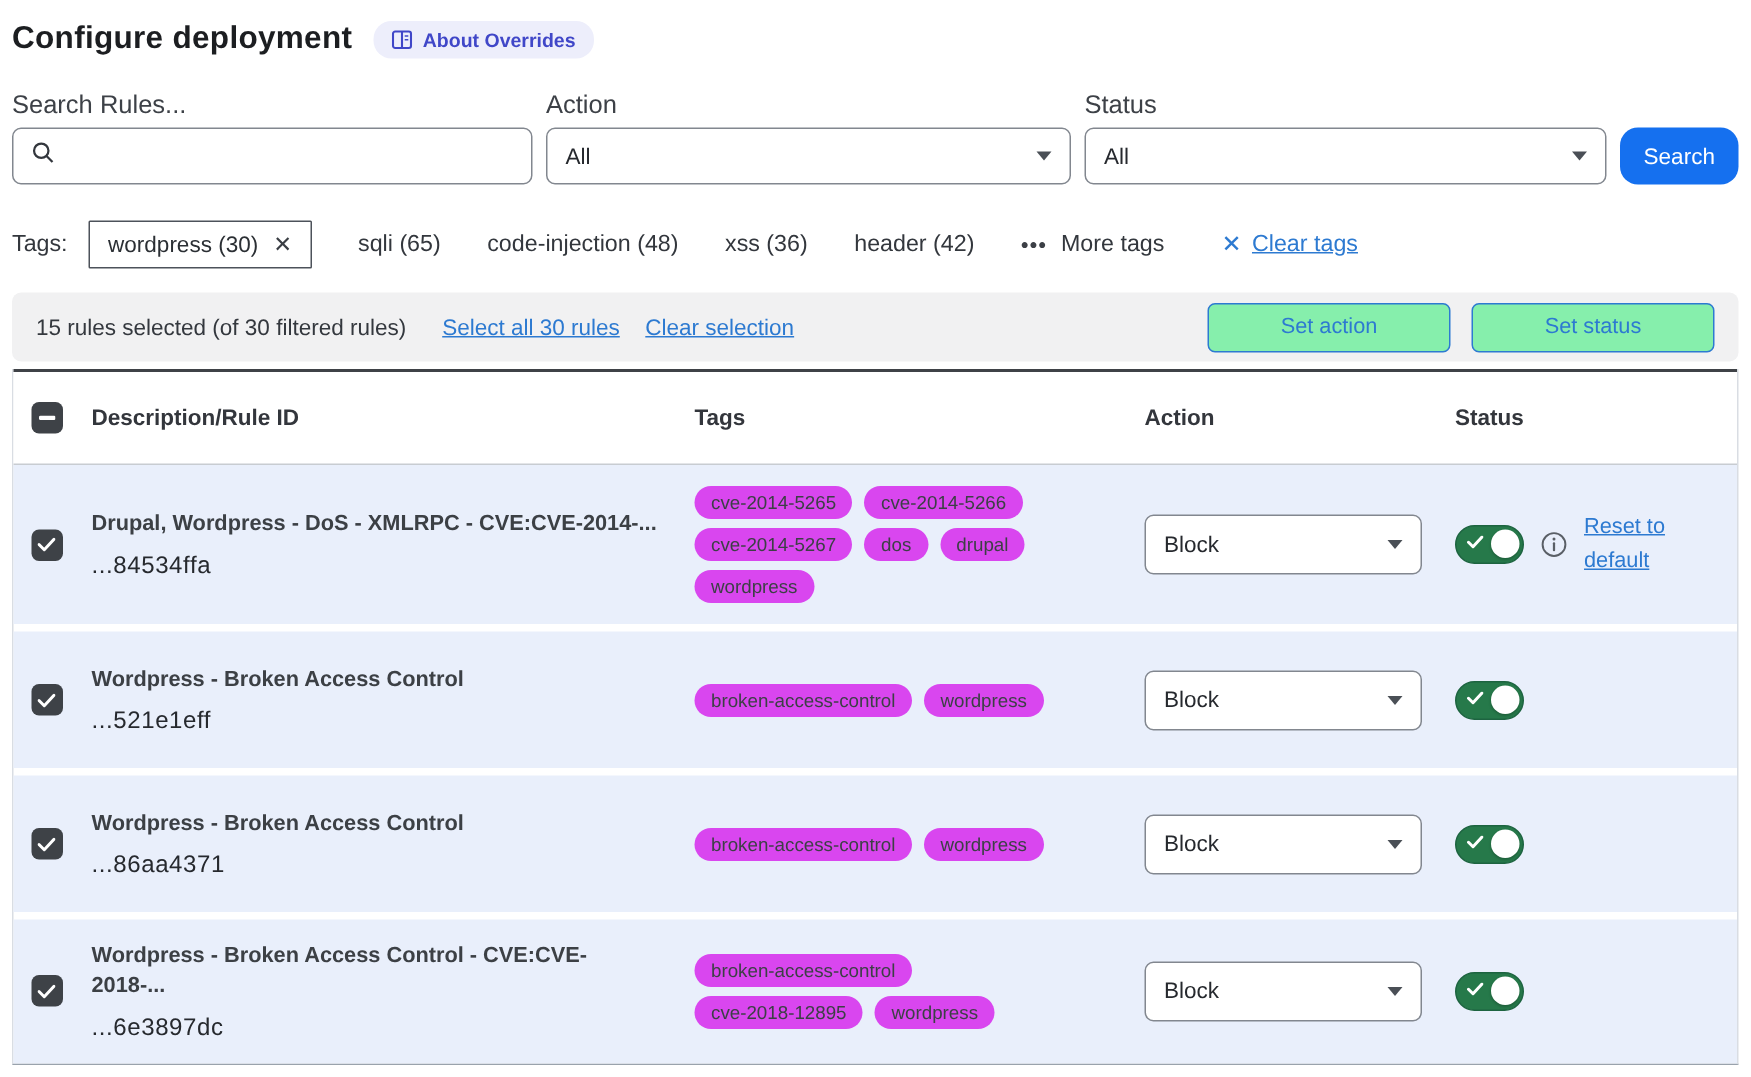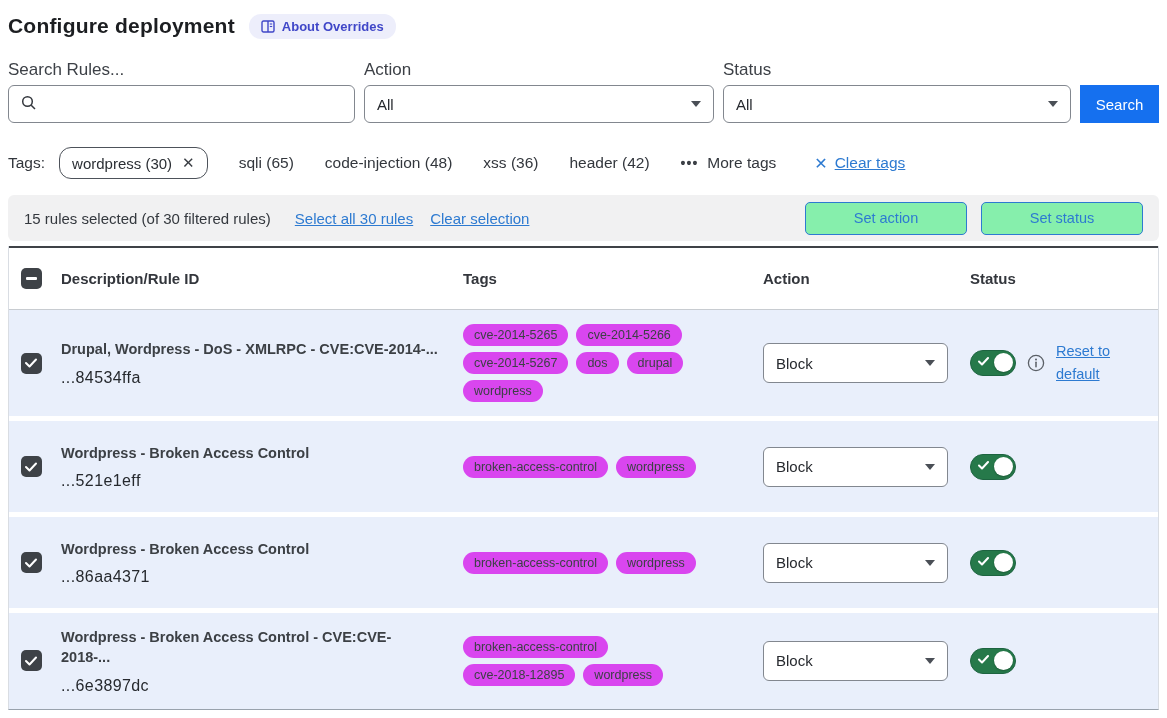--- a/index.html
+++ b/index.html
@@ -19,27 +19,27 @@
   .fgroup { display: flex; flex-direction: column; }
   .fgroup .flabel { font-size: 17px; color: #3d4147; margin-bottom: 5px; }
   .box { height: 38px; border: 1px solid #82878f; border-radius: 6px; background: #fff;
     display: flex; align-items: center; padding: 0 12px; font-size: 15px; color: #26292e; gap: 24px; }
   .search-box { width: 347px; gap: 8px; }
   .select-box { justify-content: space-between; cursor: pointer; }
   .w-action { width: 350px; } .w-status { width: 348px; }
   .caret { width: 0; height: 0; border-left: 5px solid transparent; border-right: 5px solid transparent;
     border-top: 6px solid #4a4f56; }
   .search-btn { width: 85px; height: 38px; background: #1570ef; color: #fff; border: none;
-    border-radius: 0; font-size: 15px; font-family: inherit; cursor: pointer; }
+    border-radius: 12px; font-size: 15px; font-family: inherit; cursor: pointer; }
 
   
   .tags-bar { display: flex; align-items: center; margin-top: 22px; height: 36px; font-size: 15.5px; color: #33373d; }
   .tags-label { margin-right: 14px; }
   .selected-tag { display: inline-flex; align-items: center; gap: 10px; border: 1.6px solid #4d525a;
-    border-radius: 12px; padding: 6px 12px; font-size: 15px; color: #2b2f34; cursor: pointer; }
+    border-radius: 1px; padding: 6px 12px; font-size: 15px; color: #2b2f34; cursor: pointer; }
   .selected-tag .x { font-size: 15px; color: #3a3e44; }
   .tag-item { margin-left: 31px; cursor: pointer; color: #33373d; }
   .more-tags { margin-left: 31px; display: inline-flex; align-items: center; gap: 9px; cursor: pointer; color: #33373d; }
   .dots { letter-spacing: 1px; font-weight: 700; font-size: 14px; color: #3c4046; }
   .clear-tags { margin-left: 38px; display: inline-flex; align-items: center; gap: 7px; color: #2d7ad1; cursor: pointer; }
   .clear-tags .x { font-size: 16px; }
   .clear-tags .lbl { text-decoration: underline; }
 
   
   .sel-bar { margin-top: 14px; height: 46px; background: #f1f1f2; border-radius: 6px;

